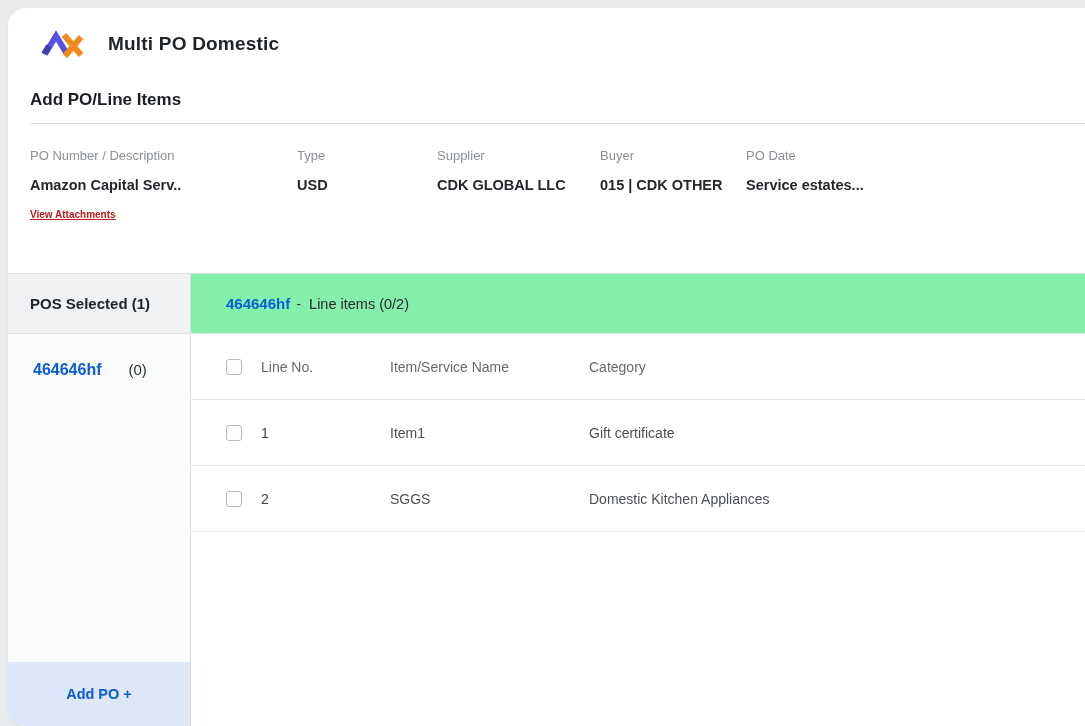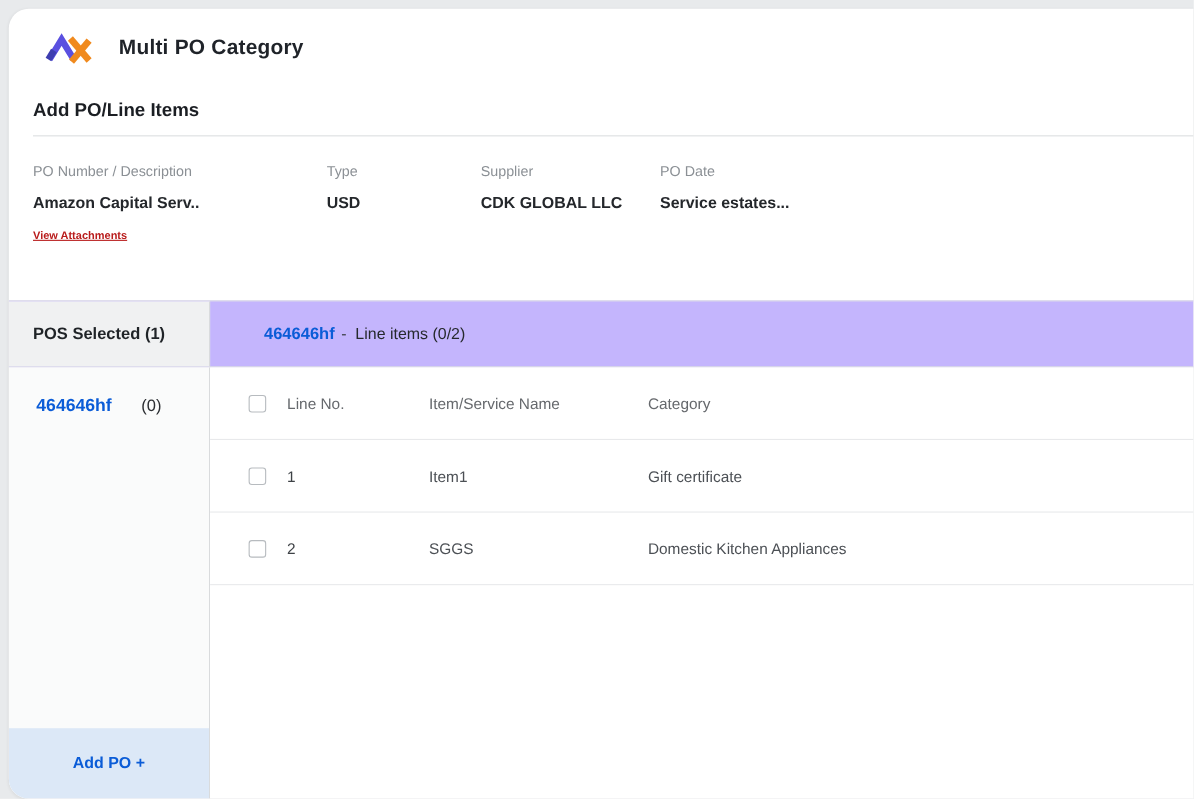--- a/index.html
+++ b/index.html
@@ -48,24 +48,23 @@
   .attach-link {
     display: inline-block; margin: 16px 0 0 22px;
     font-size: 10px; font-weight: 700;
     color: #b91c1c; text-decoration: underline; cursor: pointer;
   }
 
   
   .band {
     flex: 0 0 auto; height: 61px;
     display: flex;
-    background: #c4b5fd;
+    background: #86efac;
     border-top: 1px solid #e3e4e6;
     border-bottom: 1px solid #dfe1e3;
-    gap: 14px;
   }
   .band-left {
     width: 183px; flex: 0 0 auto;
     border-right: 1px solid #d9dbdd;
     display: flex; align-items: center;
     padding-left: 22px;
     background: #f0f1f2;
   }
   .band-left-title { font-size: 15px; font-weight: 700; color: #1f2327; }
   .band-right { flex: 1; display: flex; align-items: center; padding-left: 35px; }
@@ -121,38 +120,42 @@
 <div class="card">
 
   <div class="top-section">
     <div class="app-header">
       <svg class="logo" viewBox="0 0 46 36">
         <path d="M5 28 L16 10 L27 28" fill="none" stroke="#5a50e0" stroke-width="6" stroke-linejoin="miter"></path>
         <path d="M4 28 L9 20" fill="none" stroke="#3d3db0" stroke-width="6"></path>
         <path d="M24 9 L41 29" fill="none" stroke="#f08a1e" stroke-width="6"></path>
         <path d="M41 11 L25 30" fill="none" stroke="#f08a1e" stroke-width="6"></path>
       </svg>
-      <div class="app-title">Multi PO Category</div>
+      <div class="app-title">Multi PO Domestic</div>
     </div>
 
     <div class="section-title">Add PO/Line Items</div>
     <div class="divider"></div>
 
     <div class="fields">
       <div class="field f0">
         <span class="field-label">PO Number / Description</span>
         <span class="field-value">Amazon Capital Serv..</span>
       </div>
       <div class="field f1">
         <span class="field-label">Type</span>
         <span class="field-value">USD</span>
       </div>
       <div class="field f2">
         <span class="field-label">Supplier</span>
         <span class="field-value">CDK GLOBAL LLC</span>
+      </div>
+      <div class="field f3">
+        <span class="field-label">Buyer</span>
+        <span class="field-value">015 | CDK OTHER</span>
       </div>
       <div class="field f4">
         <span class="field-label">PO Date</span>
         <span class="field-value">Service estates...</span>
       </div>
     </div>
 
     <a class="attach-link">View Attachments</a>
   </div>
 

